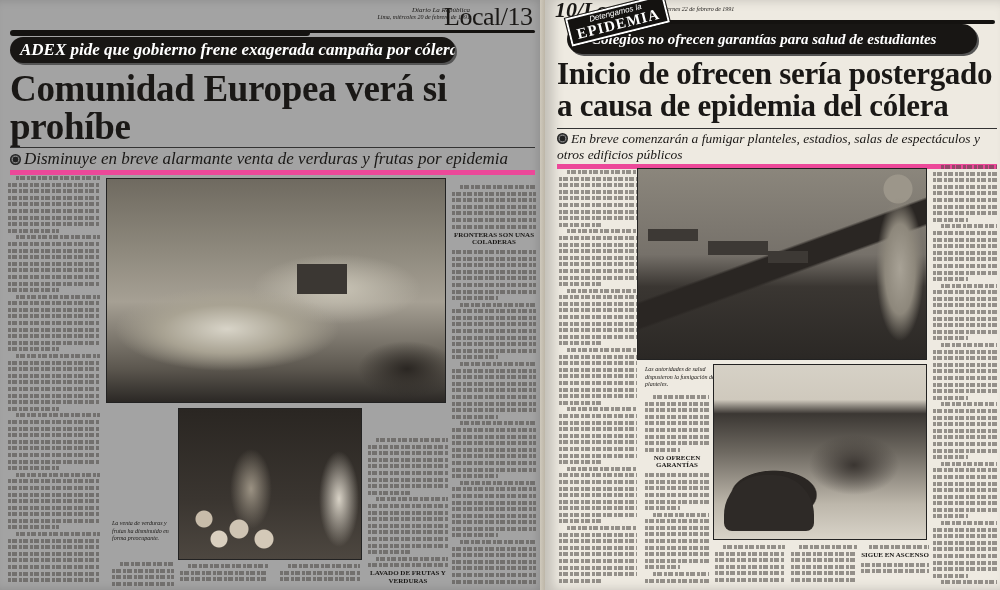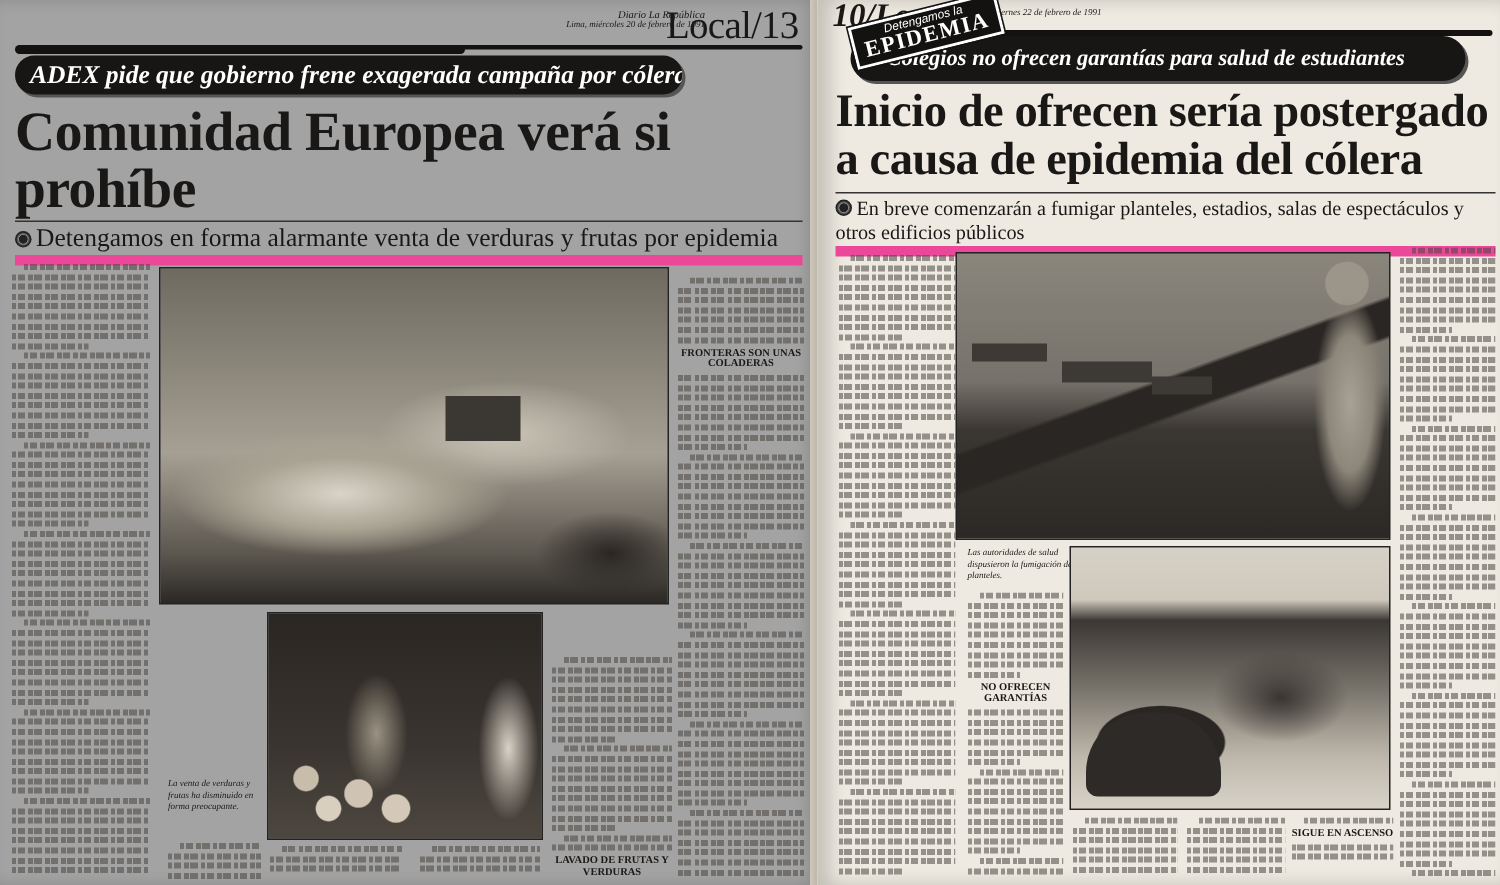--- a/index.html
+++ b/index.html
@@ -17,21 +17,21 @@
   .masthead { position: absolute; text-align: right; }
   .masthead .paper { font-size: 7px; font-style: italic; display: block; }
   .masthead .date { font-size: 6px; font-style: italic; display: block; }
   .section-label { position: absolute; font-size: 26px; letter-spacing: -0.5px; font-family: Liberation Serif, serif; }
 
   .kicker-bar { position: absolute; background: #181614; color: #fff; border-radius: 16px;
     font-style: italic; font-weight: bold; white-space: nowrap; overflow: hidden;
     box-shadow: 2px 2px 0 #555; }
 
   .headline { position: absolute; font-weight: bold; line-height: 1.02; letter-spacing: -0.3px; }
-  .subhead { position: absolute; border-top: 1px solid #333; border-bottom: 7px solid #ec4899; line-height: 1.15; }
+  .subhead { position: absolute; font-style: italic; border-top: 1px solid #333; border-bottom: 5px solid #ec4899; line-height: 1.15; }
   .bullet-dot { display: inline-block; width: 11px; height: 11px; border-radius: 50%;
     background: radial-gradient(circle, #222 35%, #888 40%, #222 60%); vertical-align: -1px; margin-right: 3px; }
 
   
   .col { position: absolute; overflow: hidden; }
   .col .line { height: 4px; margin-bottom: 2.6px; background: repeating-linear-gradient(90deg, #4a4642 0 3px, transparent 3px 4px, #4a4642 4px 9px, transparent 9px 11px);
     opacity: 0.55; }
   .col .line.short { width: 55%; }
   .col .line.indent { margin-left: 8px; }
   .col .sub { font-size: 7px; font-weight: bold; text-align: center; line-height: 1.1; margin: 3px 0; }
@@ -61,21 +61,21 @@
 
   <div class="rule-thick" style="left:300px; top:30px; width:235px; height:3px;"></div>
 
   <div class="kicker-bar" style="left:10px; top:37px; width:445px; height:26px; font-size:17px; line-height:26px; padding-left:10px;">ADEX pide que gobierno frene exagerada campaña por cólera</div>
 
   <div class="headline" style="left:10px; top:70px; width:525px; font-size:37px;">
     <div>Comunidad Europea verá si prohíbe</div>
   </div>
 
   <div class="subhead" style="left:10px; top:147px; width:525px; font-size:17px; padding:1px 0;">
-    <span class="bullet-dot"></span><span>Detengamos en forma alarmante venta de verduras y frutas por epidemia</span>
+    <span class="bullet-dot"></span><span>Disminuye en breve alarmante venta de verduras y frutas por epidemia</span>
   </div>
 
   <div class="col" style="left:8px; top:176px; width:92px; height:414px;" id="lc1">
       <div class="line indent"></div>
       <div class="line"></div>
       <div class="line"></div>
       <div class="line"></div>
       <div class="line"></div>
       <div class="line"></div>
       <div class="line"></div>

